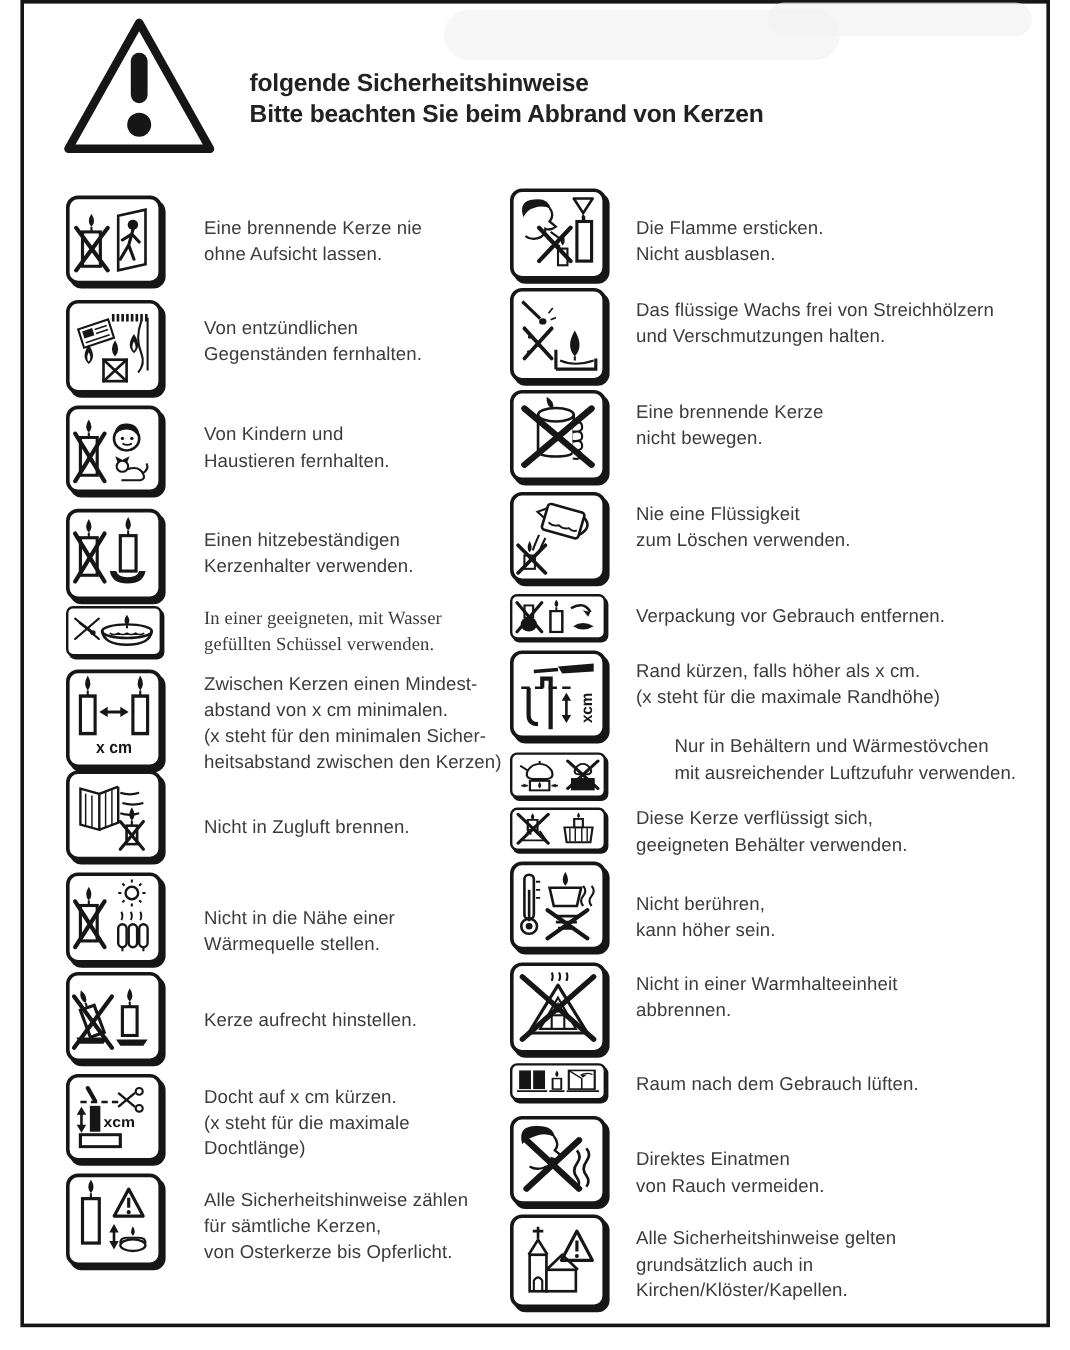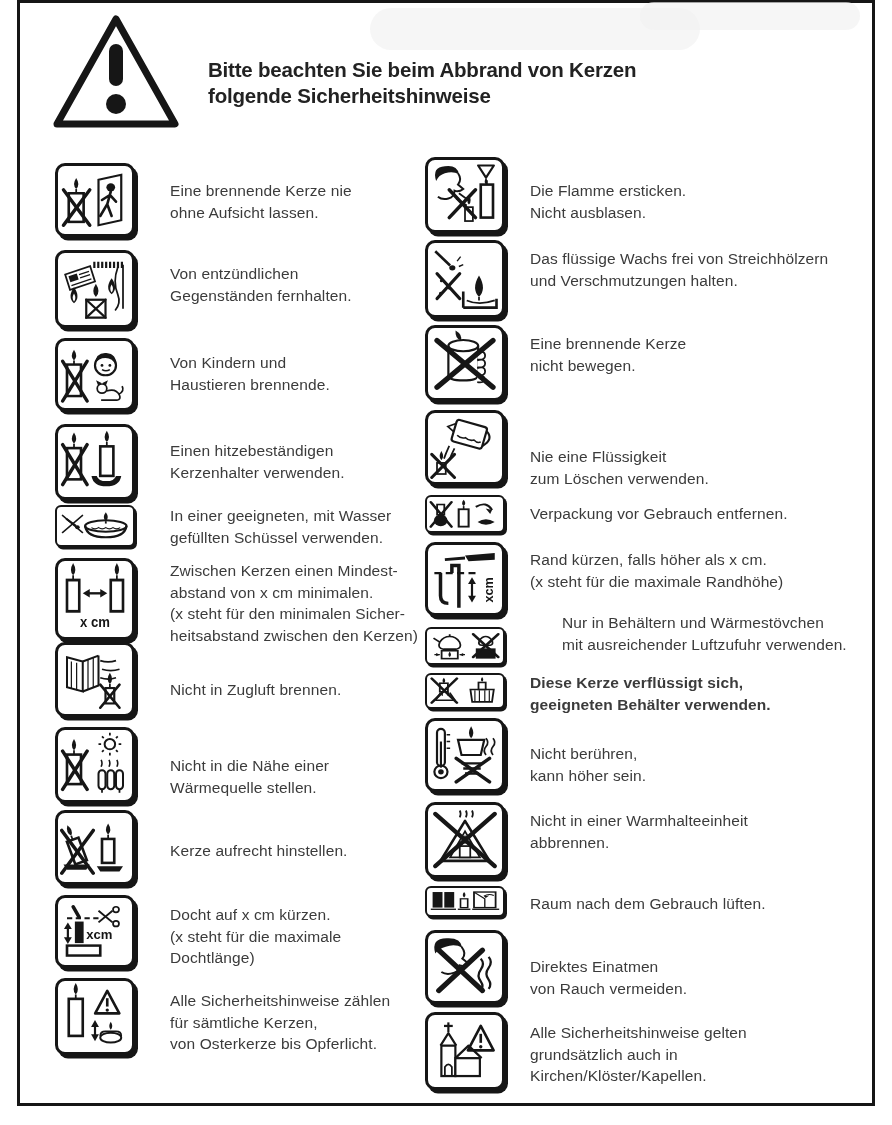--- a/index.html
+++ b/index.html
@@ -47,22 +47,22 @@
 
 <div class="tri-wrap">
   <svg viewBox="0 0 132 118" preserveAspectRatio="none">
     <path d="M66 7 L125 112 L7 112 Z" fill="#fff" stroke="#161616" stroke-width="7" stroke-linejoin="round"></path>
     <rect x="59" y="32" width="14" height="42" rx="7" fill="#161616"></rect>
     <circle cx="66" cy="92" r="10" fill="#161616"></circle>
   </svg>
 </div>
 
 <div class="title">
+  <div>folgende Sicherheitshinweise</div>
   <div>Bitte beachten Sie beim Abbrand von Kerzen</div>
-  <div>folgende Sicherheitshinweise</div>
 </div>
 
 <div style="position:absolute;left:0;top:0;width:892px;height:1125px;">
     <div class="pict" style="left: 55px; top: 163px; width: 80px; height: 74px;">
       <svg viewBox="0 0 80 76" preserveAspectRatio="none">
         <rect x="10" y="30" width="17" height="34" fill="#fff" stroke="#161616" stroke-width="3"></rect>
         <line x1="18.5" y1="30" x2="18.5" y2="25" stroke="#161616" stroke-width="2"></line>
         <path d="M18.5 12 Q 13.5 20.060000000000002 18.5 25 Q 23.5 20.060000000000002 18.5 12 Z" fill="#161616"></path>
         <line x1="4" y1="26" x2="34" y2="68" stroke="#161616" stroke-width="4" stroke-linecap="round"></line>
         <line x1="34" y1="26" x2="4" y2="68" stroke="#161616" stroke-width="4" stroke-linecap="round"></line>
@@ -107,21 +107,21 @@
         <path d="M40 25 Q41 11 53 12 Q65 13 64 27 Q60 18 52 18 Q44 18 40 25 Z" fill="#161616"></path>
         <circle cx="48" cy="27" r="1.6" fill="#161616"></circle>
         <circle cx="57" cy="27" r="1.6" fill="#161616"></circle>
         <path d="M48 32 Q52.5 35 57 32" fill="none" stroke="#161616" stroke-width="1.8"></path>
         <circle cx="48" cy="55" r="5.5" fill="none" stroke="#161616" stroke-width="2"></circle>
         <path d="M44.5 51 l-1.5 -4 l4 2 M51.5 51 l1.5 -4 l-4 2" fill="none" stroke="#161616" stroke-width="2"></path>
         <path d="M53 58 Q64 54 68 63 Q70 68 65 69 L47 69 M67 62 Q74 58 71 52" fill="none" stroke="#161616" stroke-width="2"></path>
       </svg>
     </div>
     <div class="itext" style="left: 170px; top: 352px;">Von Kindern und
-Haustieren brennende.</div>
+Haustieren fernhalten.</div>
     <div class="pict" style="left: 55px; top: 424px; width: 80px; height: 76px;">
       <svg viewBox="0 0 80 76" preserveAspectRatio="none">
         <rect x="8" y="22" width="16" height="36" fill="#fff" stroke="#161616" stroke-width="3"></rect>
         <line x1="16" y1="22" x2="16" y2="17" stroke="#161616" stroke-width="2"></line>
         <path d="M16 4 Q 11 12.06 16 17 Q 21 12.06 16 4 Z" fill="#161616"></path>
         <line x1="3" y1="18" x2="31" y2="64" stroke="#161616" stroke-width="4" stroke-linecap="round"></line>
         <line x1="31" y1="18" x2="3" y2="64" stroke="#161616" stroke-width="4" stroke-linecap="round"></line>
         <rect x="46" y="20" width="15" height="34" fill="#fff" stroke="#161616" stroke-width="3"></rect>
         <line x1="53.5" y1="20" x2="53.5" y2="15" stroke="#161616" stroke-width="2"></line>
         <path d="M53.5 2 Q 48.5 10.06 53.5 15 Q 58.5 10.06 53.5 2 Z" fill="#161616"></path>
@@ -136,21 +136,21 @@
         <circle cx="20.5" cy="22.5" r="2.5" fill="#161616"></circle>
         <line x1="4" y1="8" x2="26" y2="29" stroke="#161616" stroke-width="2" stroke-linecap="round"></line>
         <line x1="26" y1="8" x2="4" y2="29" stroke="#161616" stroke-width="2" stroke-linecap="round"></line>
         <ellipse cx="52" cy="21" rx="23" ry="7" fill="none" stroke="#161616" stroke-width="2.5"></ellipse>
         <path d="M29 21 Q31 35 52 35 Q73 35 75 21" fill="none" stroke="#161616" stroke-width="2.5"></path>
         <line x1="52" y1="18" x2="52" y2="15" stroke="#161616" stroke-width="2"></line>
         <path d="M52 4 Q 47.5 10.82 52 15 Q 56.5 10.82 52 4 Z" fill="#161616"></path>
         <path d="M36 23 q4 3 8 0 q4 3 8 0 q4 3 8 0 q4 3 8 0" fill="none" stroke="#161616" stroke-width="1.5"></path>
       </svg>
     </div>
-    <div class="itext" style="left: 170px; top: 505px;">In einer geeigneten, mit Wasser
+    <div class="itext" style="left: 170px; top: 505px; font-family: Liberation Serif, serif;">In einer geeigneten, mit Wasser
 gefüllten Schüssel verwenden.</div>
     <div class="pict" style="left: 55px; top: 558px; width: 80px; height: 82px;">
       <svg viewBox="0 0 80 76" preserveAspectRatio="none">
         <rect x="8" y="18" width="14" height="33" fill="#fff" stroke="#161616" stroke-width="3"></rect>
         <line x1="15" y1="18" x2="15" y2="13" stroke="#161616" stroke-width="2"></line>
         <path d="M15 0 Q 10 8.06 15 13 Q 20 8.06 15 0 Z" fill="#161616"></path>
         <rect x="58" y="18" width="14" height="33" fill="#fff" stroke="#161616" stroke-width="3"></rect>
         <line x1="65" y1="18" x2="65" y2="13" stroke="#161616" stroke-width="2"></line>
         <path d="M65 0 Q 60 8.06 65 13 Q 70 8.06 65 0 Z" fill="#161616"></path>
         <line x1="31" y1="32" x2="49" y2="32" stroke="#161616" stroke-width="2.5"></line>
@@ -311,21 +311,21 @@
           <path d="M62 14 q11 7 0 18" fill="none" stroke="#161616" stroke-width="2.5"></path>
           <path d="M31 28 q5 3 10 0 q5 3 10 0 q5 3 8 0" fill="none" stroke="#161616" stroke-width="1.8"></path>
         </g>
         <path d="M22 36 q-4 9 -6 15 M28 39 q-4 8 -6 14" fill="none" stroke="#161616" stroke-width="2"></path>
         <rect x="8" y="56" width="10" height="13" fill="#fff" stroke="#161616" stroke-width="2"></rect>
         <path d="M13 42 Q 9 48.82 13 53 Q 17 48.82 13 42 Z" fill="#161616"></path>
         <line x1="2" y1="46" x2="28" y2="73" stroke="#161616" stroke-width="3.5" stroke-linecap="round"></line>
         <line x1="28" y1="46" x2="2" y2="73" stroke="#161616" stroke-width="3.5" stroke-linecap="round"></line>
       </svg>
     </div>
-    <div class="itext" style="left: 530px; top: 418px; margin-top: 28px;">Nie eine Flüssigkeit
+    <div class="itext" style="left: 530px; top: 418px;">Nie eine Flüssigkeit
 zum Löschen verwenden.</div>
     <div class="pict wide" style="left: 425px; top: 495px; width: 80px; height: 38px;">
       <svg viewBox="0 0 80 38" preserveAspectRatio="none">
         <circle cx="13" cy="27" r="7.5" fill="#161616"></circle>
         <rect x="9" y="7" width="8" height="13" fill="#fff" stroke="#161616" stroke-width="2"></rect>
         <line x1="2" y1="4" x2="25" y2="35" stroke="#161616" stroke-width="3" stroke-linecap="round"></line>
         <line x1="25" y1="4" x2="2" y2="35" stroke="#161616" stroke-width="3" stroke-linecap="round"></line>
         <rect x="33" y="13" width="11" height="22" fill="#fff" stroke="#161616" stroke-width="2.3"></rect>
         <line x1="38.5" y1="13" x2="38.5" y2="9" stroke="#161616" stroke-width="1.8"></line>
         <path d="M38.5 1 Q 35 5.96 38.5 9 Q 42 5.96 38.5 1 Z" fill="#161616"></path>
@@ -373,21 +373,21 @@
         <path d="M7 30 L13 20 M29 30 L23 20 M7 30 L29 30" fill="none" stroke="#161616" stroke-width="2"></path>
         <path d="M15 19 q-1 3 0 5 M21 19 q1 3 0 5" fill="none" stroke="#161616" stroke-width="1.5"></path>
         <line x1="3" y1="2" x2="31" y2="33" stroke="#161616" stroke-width="3" stroke-linecap="round"></line>
         <line x1="31" y1="2" x2="3" y2="33" stroke="#161616" stroke-width="3" stroke-linecap="round"></line>
         <path d="M46 16 L72 16 L70 32 L48 32 Z" fill="#fff" stroke="#161616" stroke-width="2"></path>
         <path d="M51 17 L51 31 M56 17 L56 31 M62 17 L62 31 M67 17 L67 31" stroke="#161616" stroke-width="1.3"></path>
         <rect x="55" y="7" width="8" height="9" fill="#fff" stroke="#161616" stroke-width="2"></rect>
         <path d="M59 0 Q 56.4 3.7199999999999998 59 6 Q 61.6 3.7199999999999998 59 0 Z" fill="#161616"></path>
       </svg>
     </div>
-    <div class="itext" style="left: 530px; top: 672px; font-weight: bold;">Diese Kerze verflüssigt sich,
+    <div class="itext" style="left: 530px; top: 672px;">Diese Kerze verflüssigt sich,
 geeigneten Behälter verwenden.</div>
     <div class="pict" style="left: 425px; top: 718px; width: 80px; height: 74px;">
       <svg viewBox="0 0 80 76" preserveAspectRatio="none">
         <rect x="8" y="7" width="9" height="44" rx="4.5" fill="none" stroke="#161616" stroke-width="2.5"></rect>
         <circle cx="12.5" cy="58" r="7.5" fill="none" stroke="#161616" stroke-width="2.5"></circle>
         <circle cx="12.5" cy="58" r="3.2" fill="#161616"></circle>
         <line x1="12.5" y1="22" x2="12.5" y2="53" stroke="#161616" stroke-width="2.5"></line>
         <path d="M19 14 h4 M19 22 h4 M19 30 h4" stroke="#161616" stroke-width="1.8"></path>
         <path d="M32 20 L62 20 L58 38 L36 38 Z" fill="none" stroke="#161616" stroke-width="2.5"></path>
         <path d="M47 4 Q 42 12.68 47 18 Q 52 12.68 47 4 Z" fill="#161616"></path>

